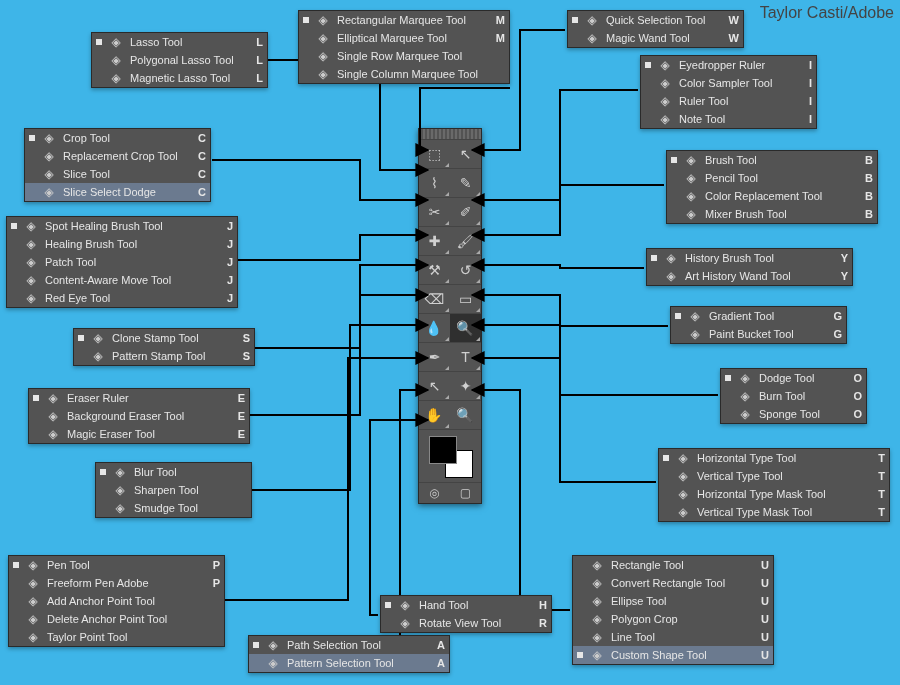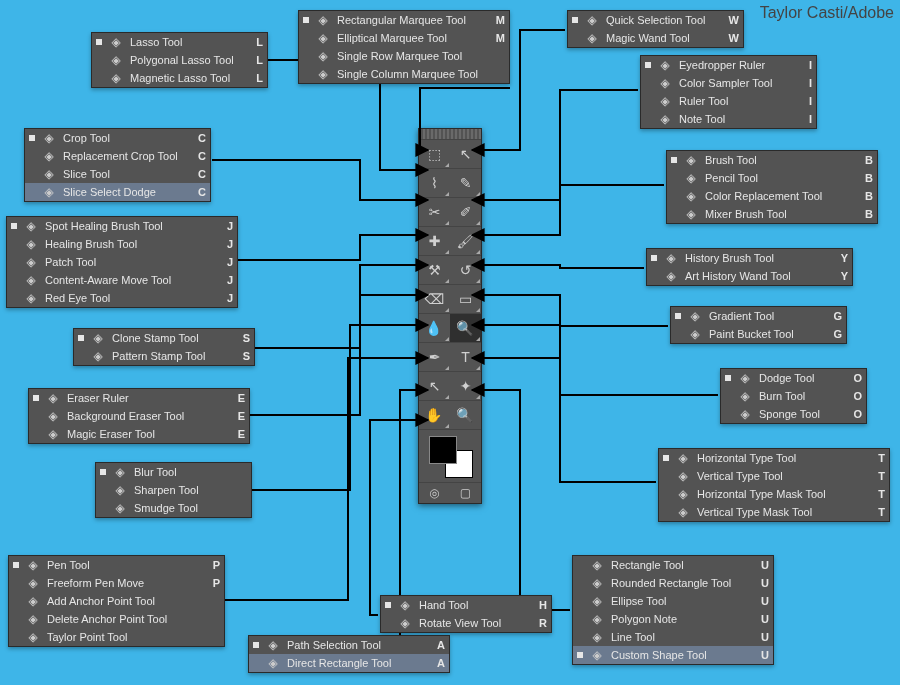--- a/index.html
+++ b/index.html
@@ -458,21 +458,21 @@
 <div class="panel" style="left: 8px; top: 555px; width: 215px;">
     <div class="row">
       <div class="dot"></div>
       <div class="icon">◈</div>
       <div class="label">Pen Tool</div>
       <div class="key">P</div>
     </div>
     <div class="row">
       <div class="dotspace"></div>
       <div class="icon">◈</div>
-      <div class="label">Freeform Pen Move</div>
+      <div class="label">Freeform Pen Adobe</div>
       <div class="key">P</div>
     </div>
     <div class="row">
       <div class="dotspace"></div>
       <div class="icon">◈</div>
       <div class="label">Add Anchor Point Tool</div>
       <div class="key"></div>
     </div>
     <div class="row">
       <div class="dotspace"></div>
@@ -504,47 +504,47 @@
 <div class="panel" style="left: 248px; top: 635px; width: 200px;">
     <div class="row">
       <div class="dot"></div>
       <div class="icon">◈</div>
       <div class="label">Path Selection Tool</div>
       <div class="key">A</div>
     </div>
     <div class="row selected">
       <div class="dotspace"></div>
       <div class="icon">◈</div>
-      <div class="label">Direct Rectangle Tool</div>
+      <div class="label">Pattern Selection Tool</div>
       <div class="key">A</div>
     </div>
   </div>
 <div class="panel" style="left: 572px; top: 555px; width: 200px;">
     <div class="row">
       <div class="dotspace"></div>
       <div class="icon">◈</div>
       <div class="label">Rectangle Tool</div>
       <div class="key">U</div>
     </div>
     <div class="row">
       <div class="dotspace"></div>
       <div class="icon">◈</div>
-      <div class="label">Rounded Rectangle Tool</div>
+      <div class="label">Convert Rectangle Tool</div>
       <div class="key">U</div>
     </div>
     <div class="row">
       <div class="dotspace"></div>
       <div class="icon">◈</div>
       <div class="label">Ellipse Tool</div>
       <div class="key">U</div>
     </div>
     <div class="row">
       <div class="dotspace"></div>
       <div class="icon">◈</div>
-      <div class="label">Polygon Note</div>
+      <div class="label">Polygon Crop</div>
       <div class="key">U</div>
     </div>
     <div class="row">
       <div class="dotspace"></div>
       <div class="icon">◈</div>
       <div class="label">Line Tool</div>
       <div class="key">U</div>
     </div>
     <div class="row selected">
       <div class="dot"></div>

